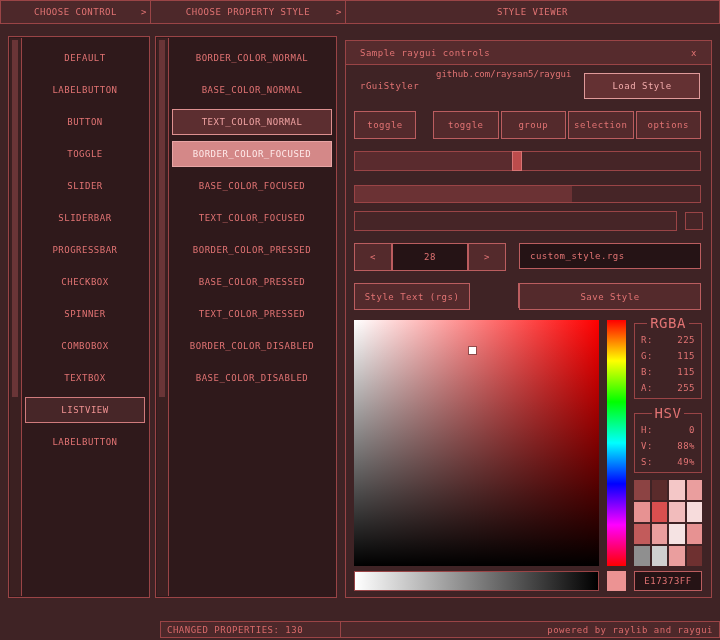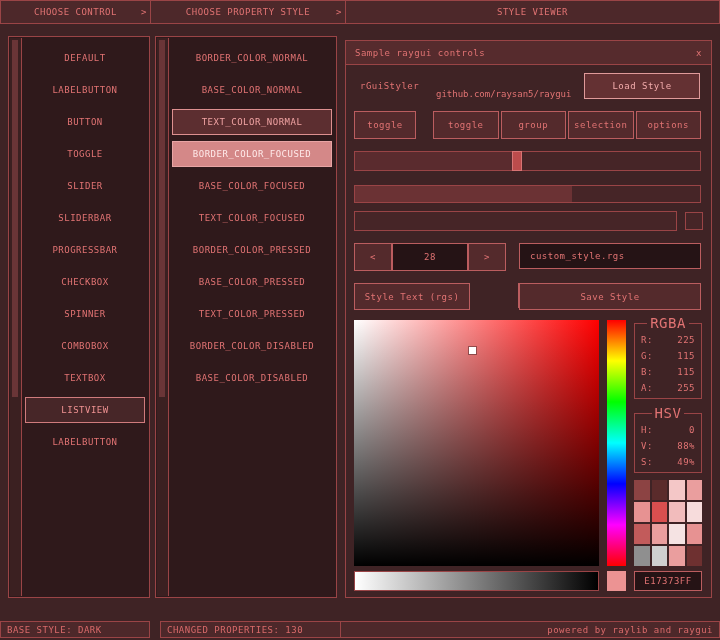--- a/index.html
+++ b/index.html
@@ -56,21 +56,21 @@
   
   #sample-window {
     position:absolute; left:345px; top:40px; width:367px; height:558px;
     background:var(--bg,#3f2325);
     border:1px solid var(--line,#9a4446);
   }
   #win-title {
     height:24px; background:var(--title-bg,#562b2d);
     border-bottom:1px solid var(--line,#9a4446);
     display:flex; align-items:center; justify-content:space-between;
-    padding:0 9px;
+    padding:0 14px;
     text-align:center;
   }
   #win-body { position:absolute; left:0; right:0; top:24px; bottom:0; }
 
   .abs { position:absolute; }
   .btn {
     background:var(--button-bg,#542a2c);
     border:1px solid var(--button-border,#bb5d5f);
     color:var(--accent-text,#e17373);
     display:flex; align-items:center; justify-content:center;
@@ -78,21 +78,21 @@
   }
   .btn.focused { background:#643133; border-color:#e09a9a; color:#f2abab; }
   .input {
     background:var(--input-bg,#251315);
     border:1px solid var(--button-border,#bb5d5f);
     color:var(--accent-text,#e17373);
     display:flex; align-items:center;
   }
 
   #brand { left:14px; top:16px; }
-  #link  { left:90px; top:24px; letter-spacing:0; }
+  #link  { left:90px; top:4px; letter-spacing:0; }
   #load-btn { left:238px; top:8px; width:116px; height:26px; }
   #toggle-btn { left:8px; top:46px; width:62px; height:28px; }
   #toggle-group { left:87px; top:46px; width:268px; height:28px; display:flex; gap:2px; }
   .toggle-cell {
     flex:1; background:var(--button-bg,#542a2c);
     border:1px solid var(--button-border,#bb5d5f);
     display:flex; align-items:center; justify-content:center;
   }
 
   .track {
@@ -334,23 +334,20 @@
           <div class="swatch" style="background: rgb(110, 48, 48);"></div>
         </div>
 
       <div class="abs" id="value-gradient"></div>
       <div class="abs" id="current-swatch"></div>
       <div class="input abs" id="hex-box">E17373FF</div>
 
     </div>
   </div>
 
-  <div class="sb-sec" id="sb1">
-    <span>BASE STYLE: DARK</span>
-  </div>
   <div class="sb-sec" id="sb2">
     <span>CHANGED PROPERTIES: 130</span>
   </div>
   <div class="sb-sec" id="sb3">
     <span>powered by raylib and raygui</span>
   </div>
 
 </div>
 
 </body></html>

